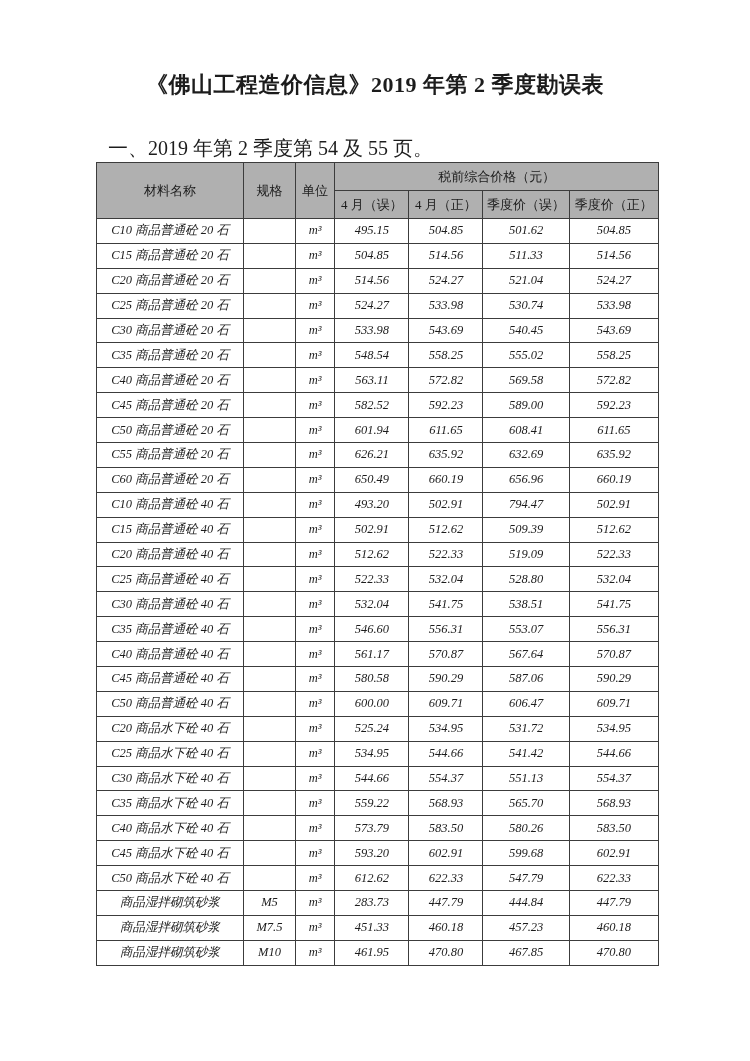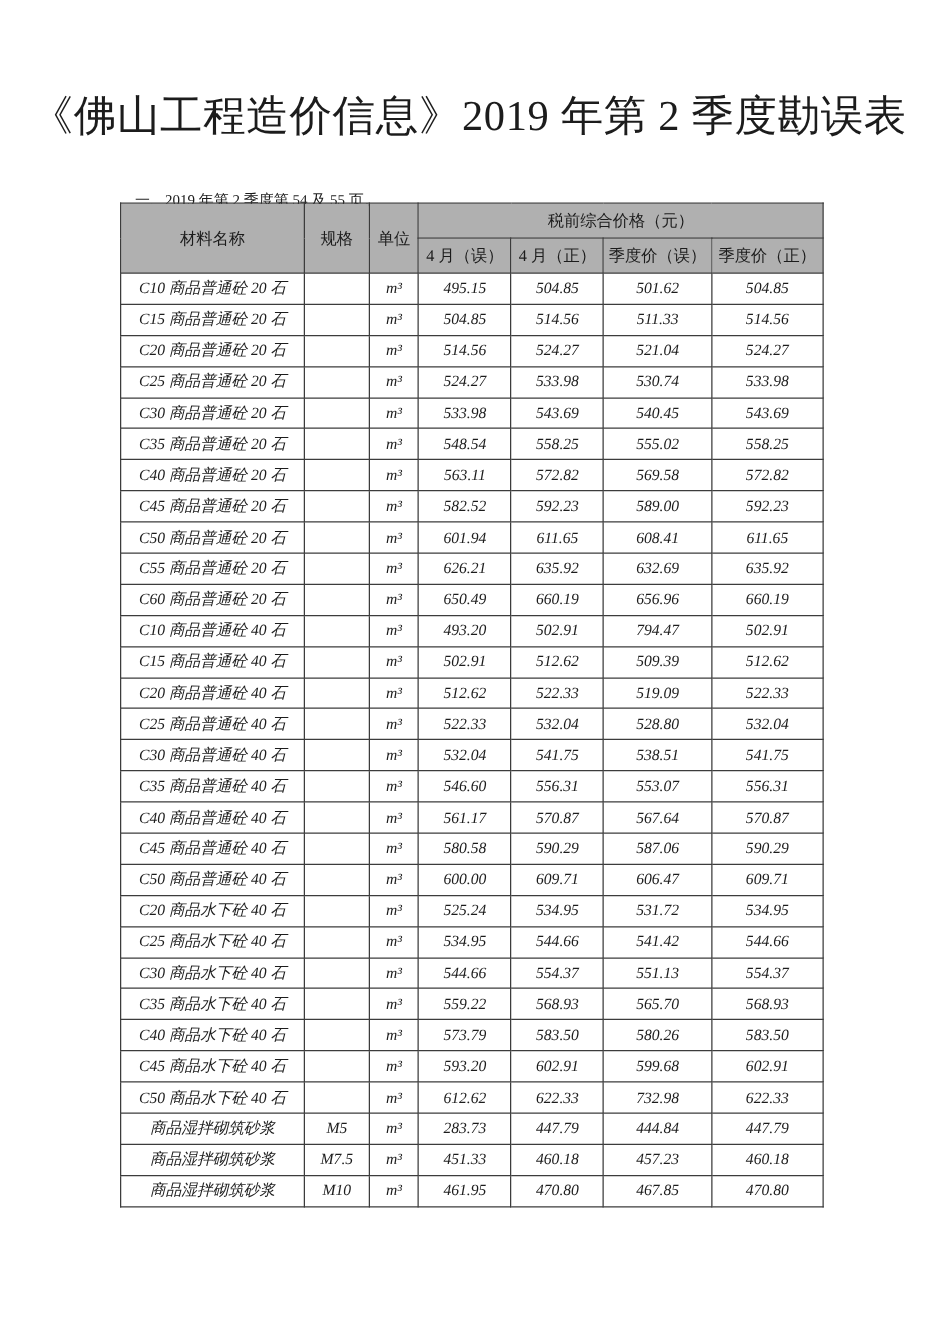--- a/index.html
+++ b/index.html
@@ -21,30 +21,30 @@
     position: absolute;
     inset: 0;
     background: #ffffff;
   }
   .doc-title {
     position: absolute;
     top: 70px;
     left: 0;
     width: 100%;
     text-align: center;
-    font-size: 34px;
-    font-weight: normal;
+    font-size: 22px;
+    font-weight: bold;
     letter-spacing: 0.5px;
     white-space: nowrap;
   }
   .section-note {
     position: absolute;
-    top: 152px;
+    top: 135px;
     left: 108px;
-    font-size: 12px;
+    font-size: 20px;
     white-space: nowrap;
   }
   table.errata-table {
     position: absolute;
     top: 162px;
     left: 96px;
     width: 563px;
     border-collapse: collapse;
     table-layout: fixed;
     border: 1.5px solid var(--border-color);
@@ -366,21 +366,21 @@
       <td>599.68</td>
       <td>602.91</td>
     </tr>
 
     <tr>
       <td>C50 商品水下砼 40 石</td>
       <td></td>
       <td>m³</td>
       <td>612.62</td>
       <td>622.33</td>
-      <td>732.98</td>
+      <td>547.79</td>
       <td>622.33</td>
     </tr>
 
     <tr>
       <td>商品湿拌砌筑砂浆</td>
       <td>M5</td>
       <td>m³</td>
       <td>283.73</td>
       <td>447.79</td>
       <td>444.84</td>

